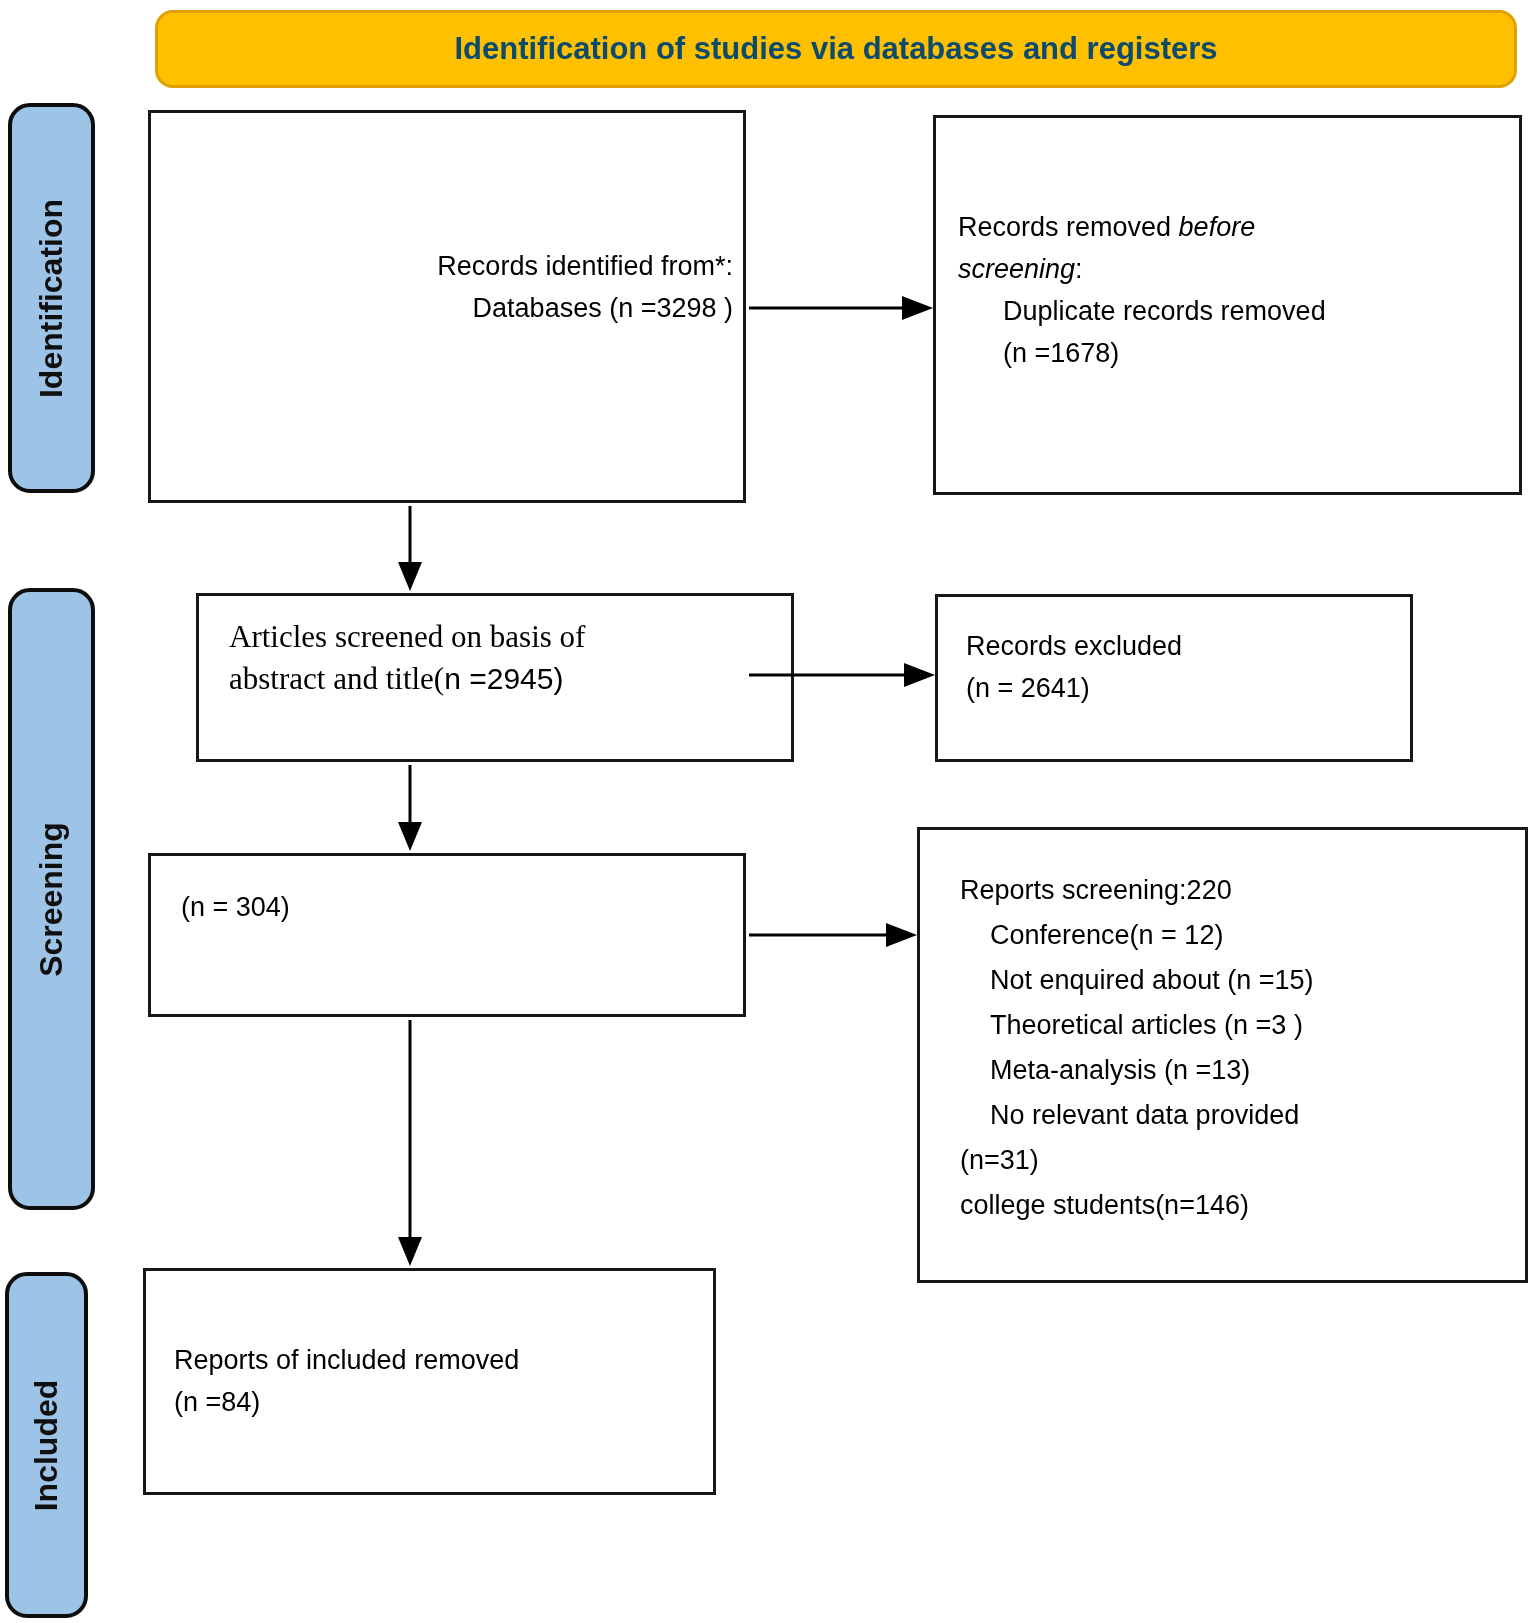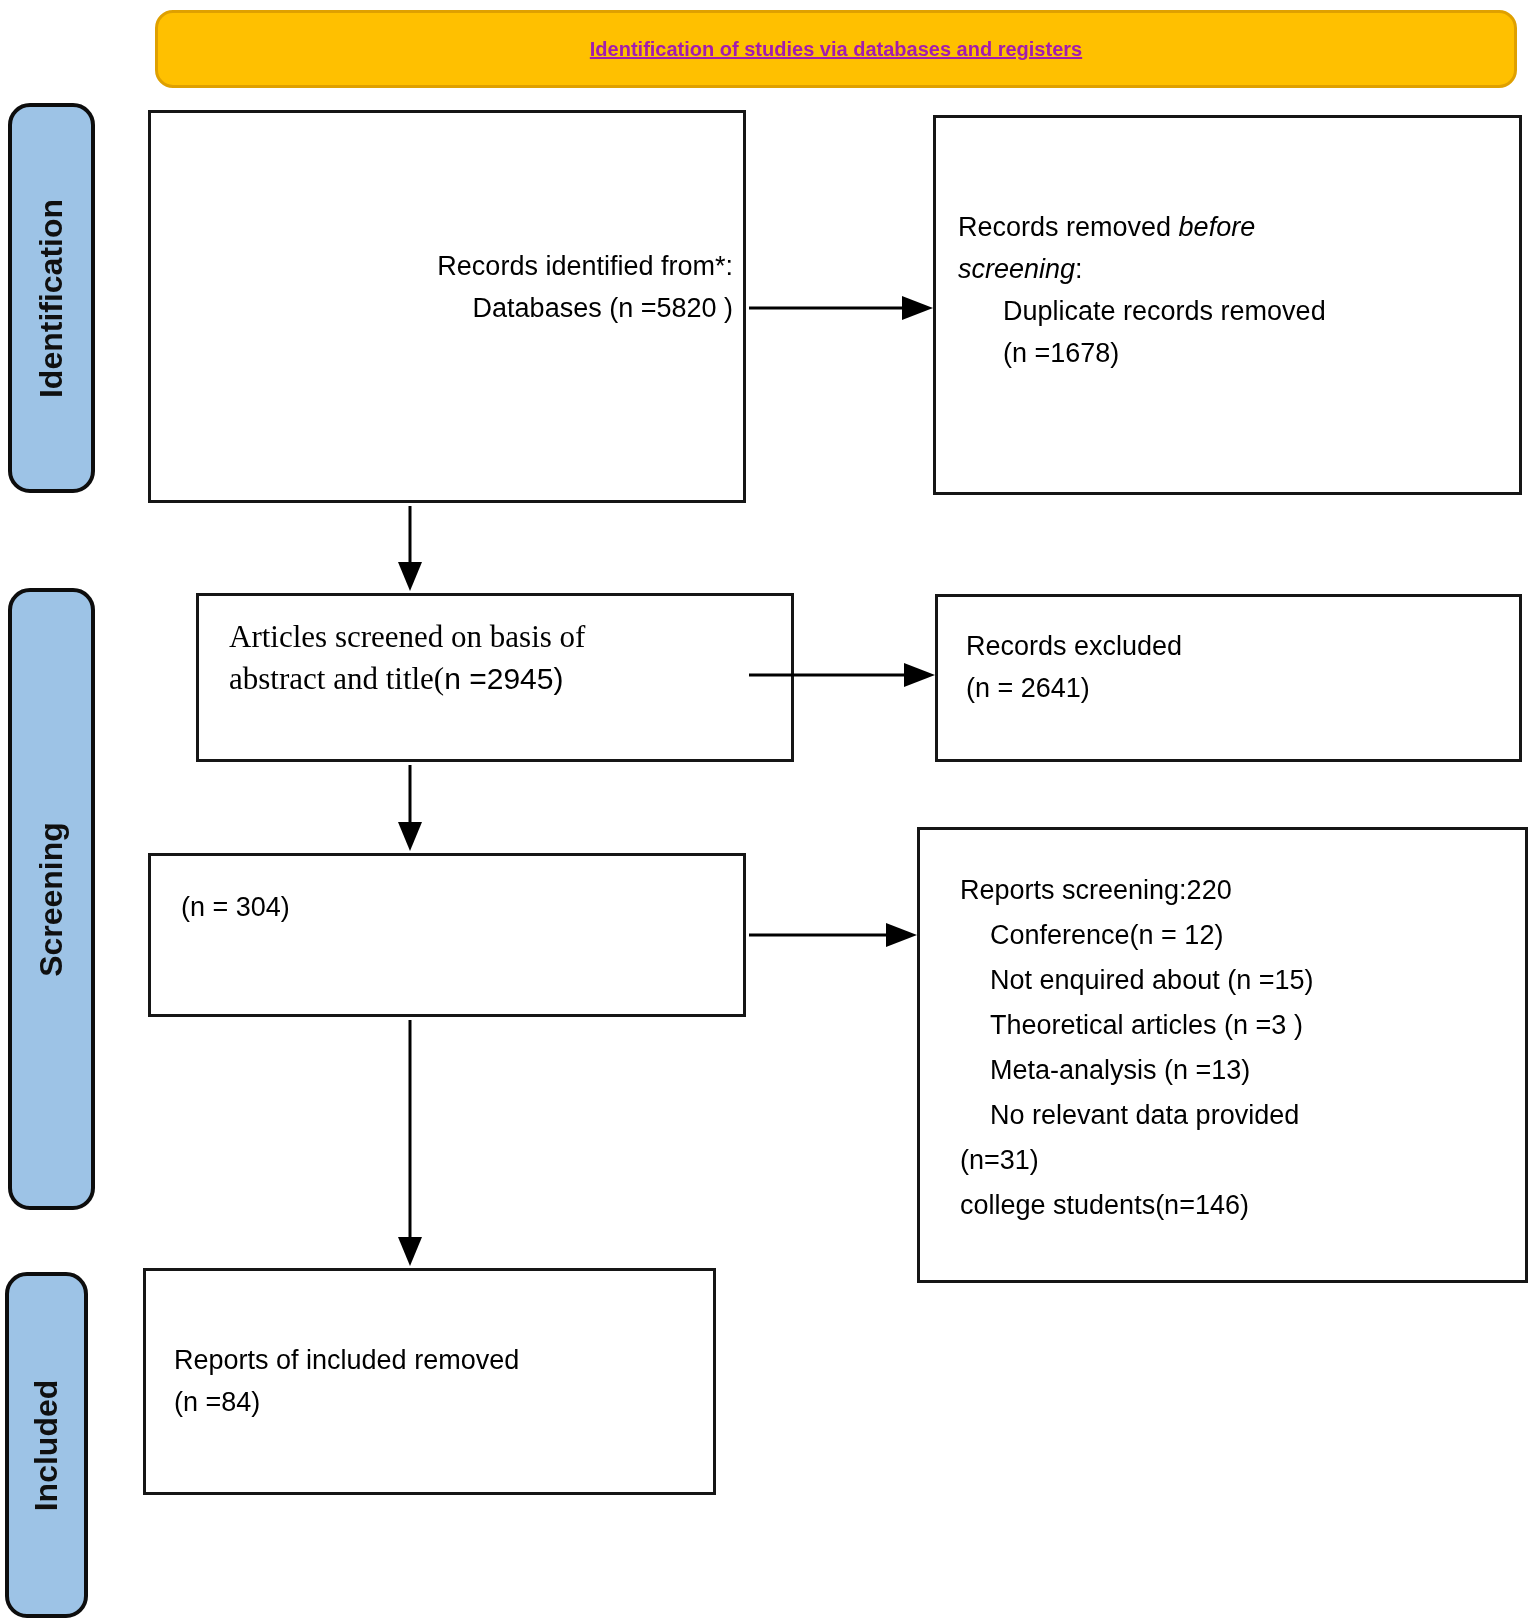--- a/index.html
+++ b/index.html
@@ -11,21 +11,21 @@
     color:#000000;
     overflow:hidden;
   }
   
   .banner{
     position:absolute;left:155px;top:10px;width:1362px;height:78px;
     background:#FFC000;border:3px solid #DFA000;border-radius:18px;
     display:flex;align-items:center;justify-content:center;
     box-sizing:border-box;
   }
-  .banner .title{font-size:20px;font-weight:bold;color:#a21caf;text-decoration:underline;}
+  .banner .title{font-size:31px;font-weight:bold;color:#0c4a6e;}
   
   .stage{
     position:absolute;background:#9DC3E6;border:4px solid #0d0d0d;border-radius:22px;
     display:flex;align-items:center;justify-content:center;box-sizing:border-box;
   }
   .stage span{
     transform:rotate(-90deg);white-space:nowrap;
     font-size:32px;font-weight:bold;color:#101010;
   }
   .stage.identification{left:8px;top:103px;width:87px;height:390px;}
@@ -37,21 +37,21 @@
     box-sizing:border-box;font-size:27px;line-height:42px;
   }
   .fbox .ind{padding-left:0;}
   .b1{left:148px;top:110px;width:598px;height:393px;padding:132px 10px 0 32px;text-align:right;}
   .b1 .ind{padding-left:40px;}
   .b2{left:933px;top:115px;width:589px;height:380px;padding:88px 14px 0 22px;}
   .b2 .ind{padding-left:45px;}
   .b3{left:148px;top:593px;width:598px;height:169px;padding:20px 10px 0 30px;
       font-family:"Liberation Serif", serif;font-size:31px;margin-left:48px;}
   .b3 .sans{font-family:"Liberation Sans", sans-serif;font-size:30px;}
-  .b4{left:935px;top:594px;width:587px;height:168px;padding:28px 14px 0 28px;}
+  .b4{left:935px;top:594px;width:478px;height:168px;padding:28px 14px 0 28px;}
   .b5{left:148px;top:853px;width:598px;height:164px;padding:30px 10px 0 30px;}
   .b6{left:917px;top:827px;width:611px;height:456px;padding:38px 12px 0 40px;line-height:45px;}
   .b6 .ind{padding-left:30px;}
   .b7{left:143px;top:1268px;width:573px;height:227px;padding:68px 10px 0 28px;}
   .it{font-style:italic;}
   
   .arrows{position:absolute;left:0;top:0;pointer-events:none;}
 </style>
 </head>
 <body>
@@ -67,21 +67,21 @@
   </div>
   <div class="stage screening">
     <span>Screening</span>
   </div>
   <div class="stage included">
     <span>Included</span>
   </div>
 
   <div class="fbox b1">
     <div>Records identified from*:</div>
-    <div class="ind">Databases (n =5820 )</div>
+    <div class="ind">Databases (n =3298 )</div>
   </div>
 
   <div class="fbox b2">
     <div><span>Records removed </span><span class="it">before</span></div>
     <div><span class="it">screening</span><span>:</span></div>
     <div class="ind">Duplicate records removed</div>
     <div class="ind">(n =1678)</div>
   </div>
 
   <div class="fbox b3">

